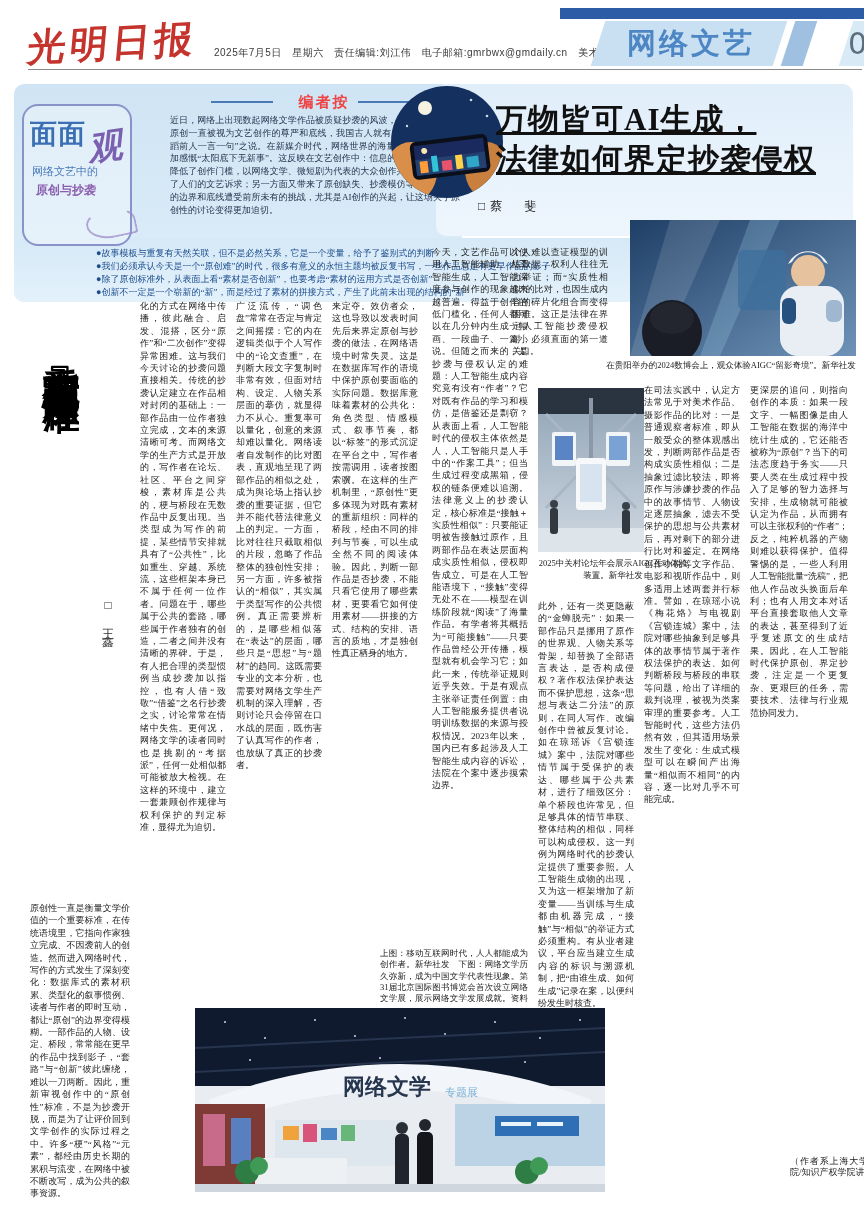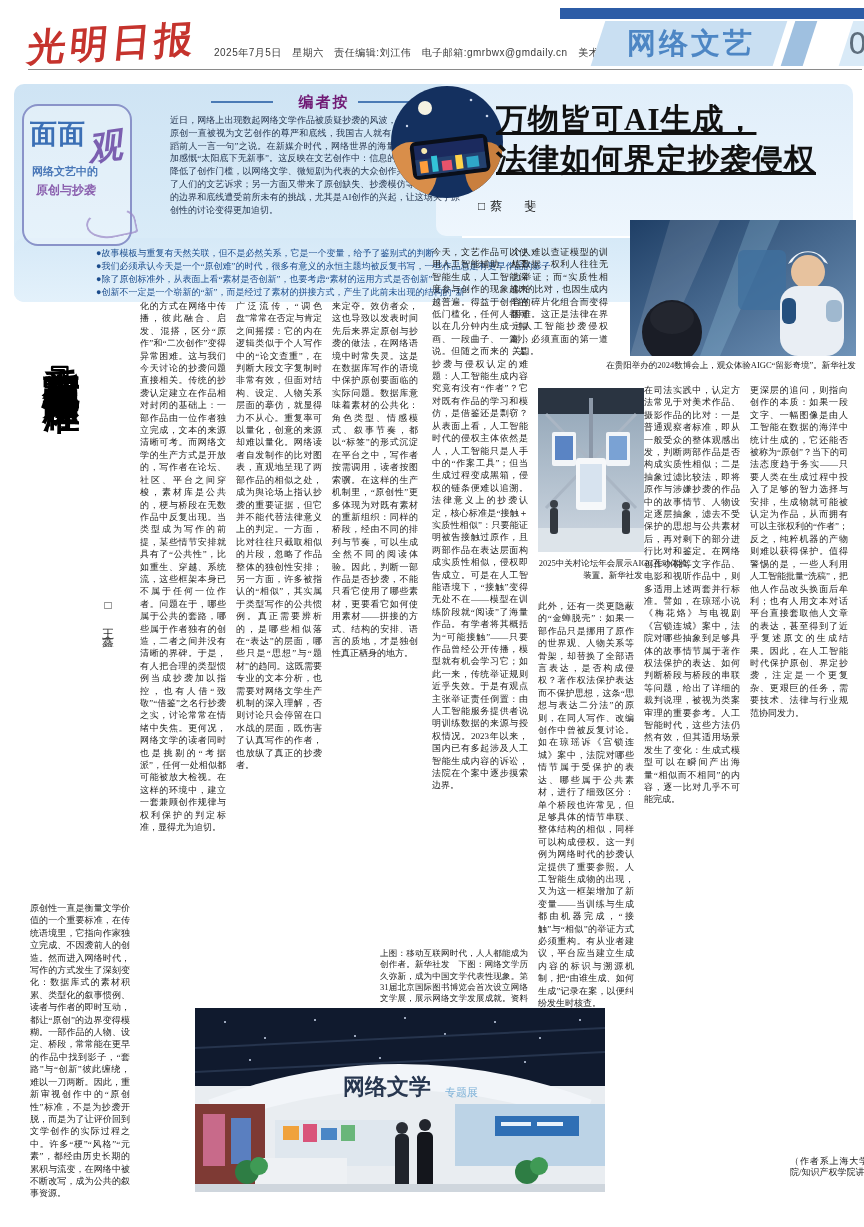--- a/index.html
+++ b/index.html
@@ -26,28 +26,28 @@
   .blueB{position:absolute;left:14px;top:238px;width:690px;height:64px;
         border-radius:10px 10px 50px 10px;background:linear-gradient(180deg,#d6e9f7,#e3f1fb);}
   .panelB{position:absolute;left:436px;top:84px;width:417px;height:152px;border-radius:10px;
         background:linear-gradient(180deg,#e0eefa,#eef6fd);}
   
   .badge{position:absolute;left:22px;top:104px;width:106px;height:138px;border:2px solid #8a93c9;
         border-radius:16px;background:rgba(255,255,255,.35);}
   .badge-main{position:absolute;left:6px;top:10px;font-size:27px;font-weight:900;color:#3b6fb5;letter-spacing:1px;}
   .badge-guan{position:absolute;right:8px;top:18px;font-size:34px;font-weight:900;color:#7b5fb0;
         transform:rotate(-8deg);font-style:italic;}
-  .badge-sub1{position:absolute;left:8px;top:58px;font-size:11px;font-weight:bold;color:#4a78b8;}
+  .badge-sub1{position:absolute;left:8px;top:58px;font-size:11px;font-weight:normal;color:#4a78b8;}
   .badge-sub2{position:absolute;left:12px;top:76px;font-size:12px;font-weight:bold;color:#8a5fae;}
   .badge-swirl{position:absolute;right:-6px;bottom:6px;width:46px;height:26px;border:2px solid #9a86c6;
         border-radius:50% 60% 10% 60%;border-top-color:transparent;transform:rotate(-12deg);opacity:.7;}
   
   .ed-head{position:absolute;left:170px;top:92px;width:290px;text-align:center;}
   .ed-head .line{display:inline-block;width:62px;height:2px;background:#4a7ab5;vertical-align:middle;margin:0 8px;}
-  .ed-title{display:inline-block;font-size:15px;font-weight:900;color:#701a75;vertical-align:middle;letter-spacing:2px;padding-left:18px;}
+  .ed-title{display:inline-block;font-size:15px;font-weight:900;color:#ef4444;vertical-align:middle;letter-spacing:2px;padding-left:18px;}
   .ed-body{position:absolute;left:170px;top:114px;width:290px;height:126px;overflow:hidden;
         font-size:9px;line-height:12.8px;text-align:justify;color:#25354f;}
   .bullet{position:absolute;left:96px;width:615px;font-size:9px;color:#1b4c8c;white-space:nowrap;overflow:hidden;}
   
   .circle-photo{position:absolute;left:391px;top:86px;}
   
   .r-headline{position:absolute;left:496px;top:100px;width:360px;font-size:31px;font-weight:900;
         color:#111;line-height:1.3;letter-spacing:1px;text-decoration:underline;}
   .r-byline{position:absolute;left:478px;top:198px;font-size:12px;color:#222;letter-spacing:5px;}
   .col{position:absolute;font-size:9px;line-height:12.4px;text-align:justify;color:#1c1c1c;overflow:hidden;}

